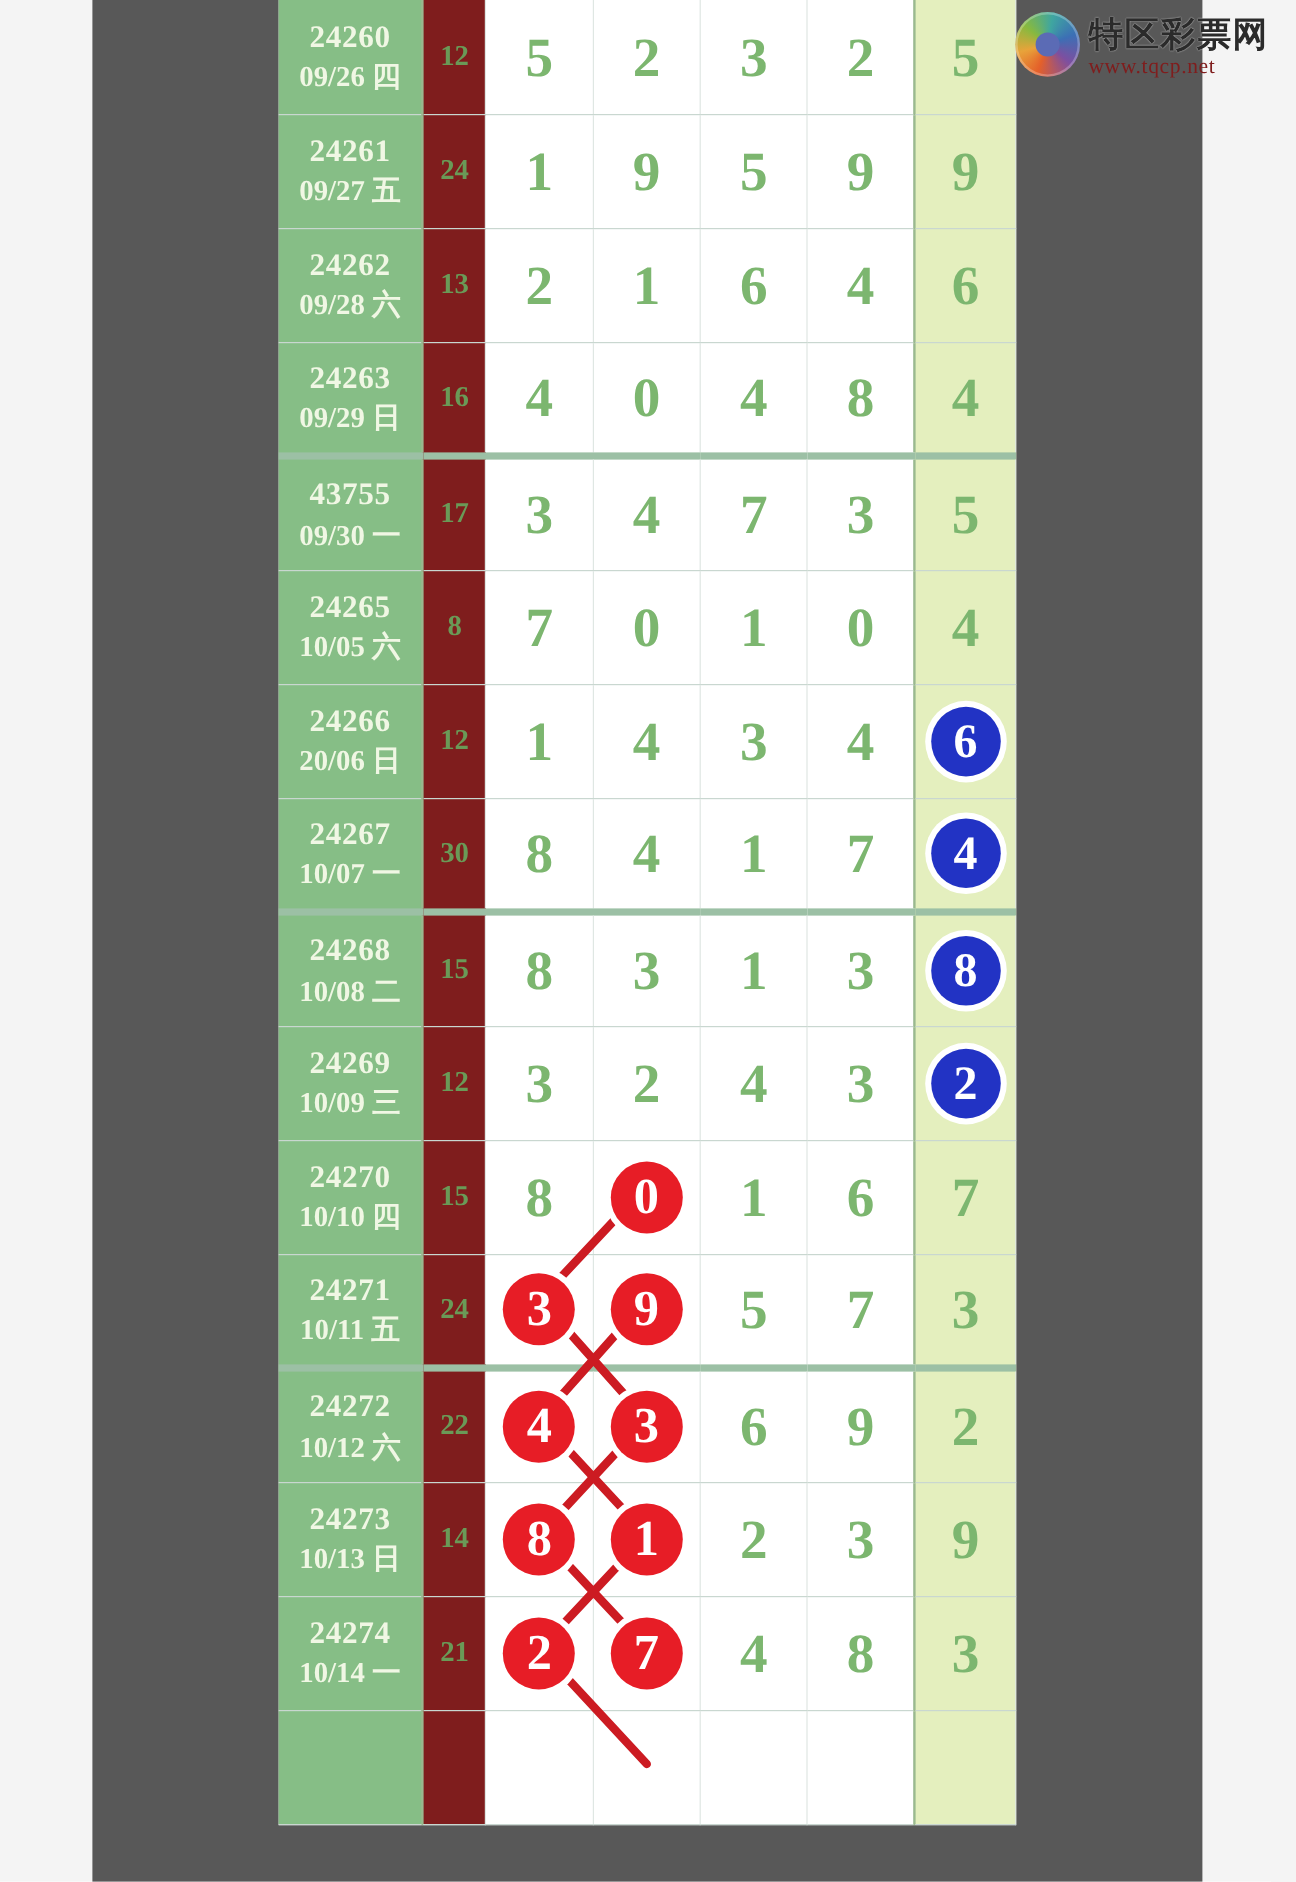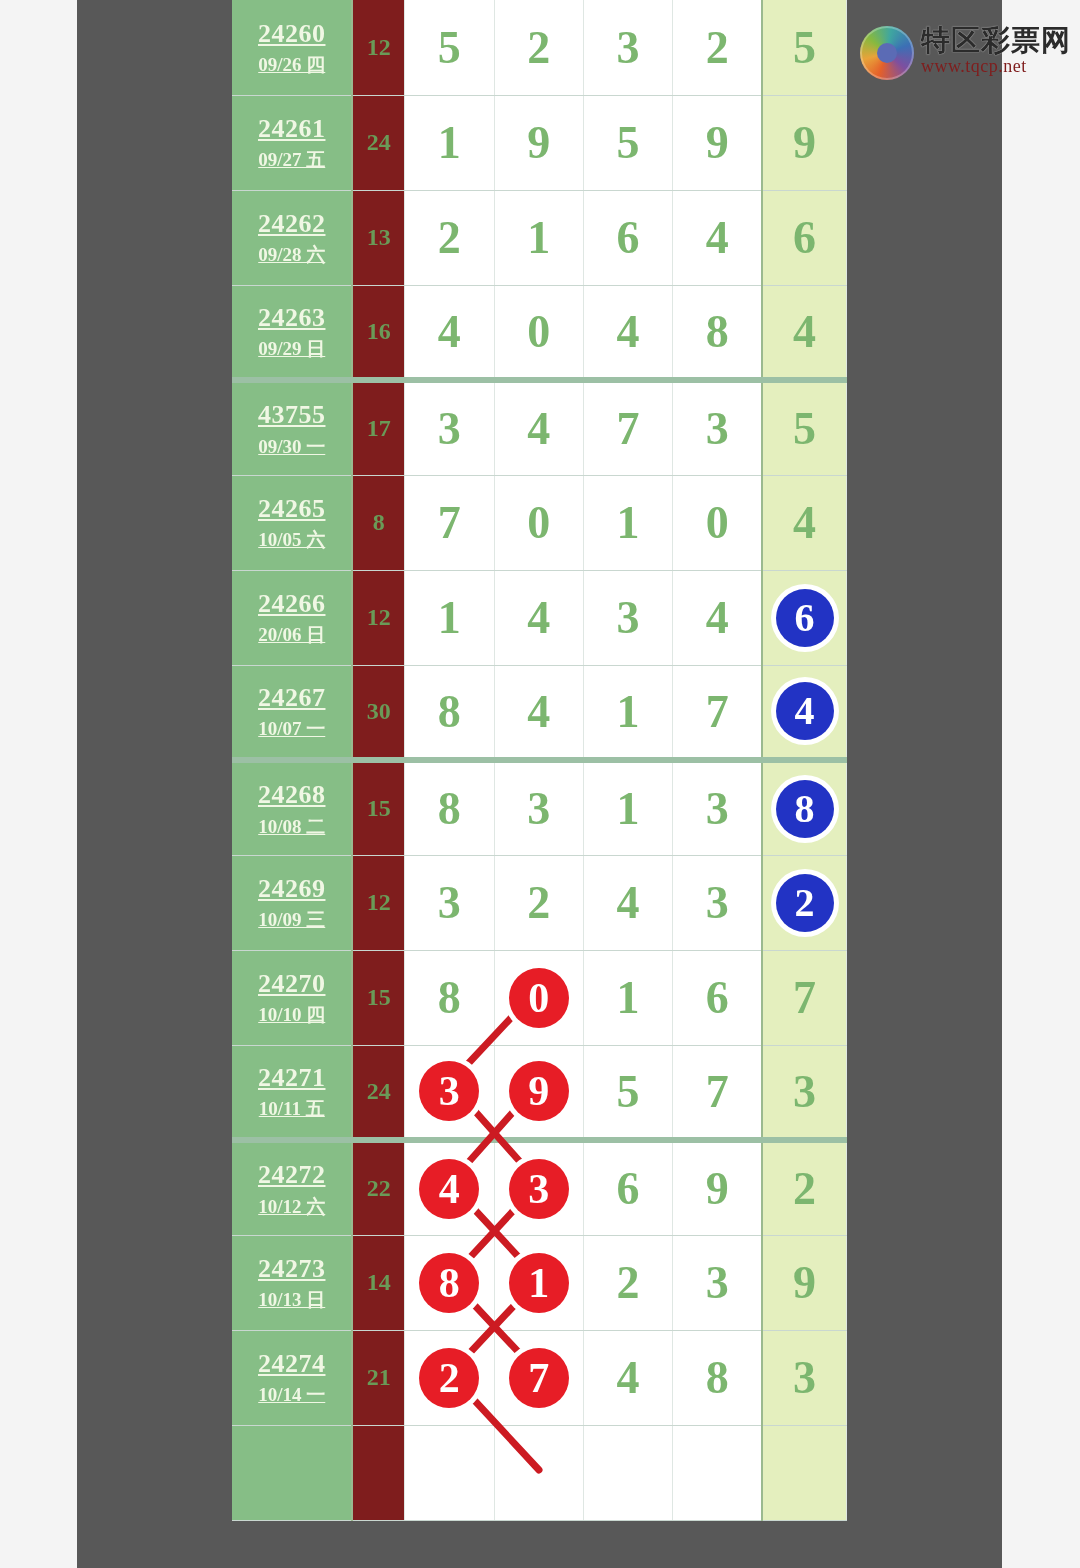--- a/index.html
+++ b/index.html
@@ -46,30 +46,29 @@
   }
 
   
   td.issue{
     background:#86be86;
     color:#f0f7e4;
     border-right:2px solid #cfe0c6;
     border-bottom:1px solid #9ecb9e;
     line-height:1.25;
     font-weight:bold;
-    text-decoration:underline;
   }
   td.issue .no{
     display:block;
     font-size:26px;
     letter-spacing:.5px;
   }
   td.issue .dt{
     display:block;
-    font-size:19px;
+    font-size:24px;
     margin-top:3px;
     font-weight:bold;
   }
   td.issue.only-no .no{font-size:26px;}
 
   
   td.sum{
     background:#7f1d1d;
     color:#6a9a57;
     font-size:24px;
@@ -130,25 +129,24 @@
     position:relative;z-index:3;
   }
   
   #connectors{
     position:absolute;left:0;top:0;width:615px;height:1568px;
     pointer-events:none;z-index:2;
   }
   
   #watermark{
     position:absolute;
-    right:8px;top:2px;
+    right:22px;top:2px;
     width:212px;height:62px;
-    display:flex;align-items:flex-start;
+    display:flex;align-items:flex-end;
     z-index:10;
-    margin-top:24px;
   }
   #watermark .wm-logo{
     width:54px;height:54px;border-radius:50%;
     background:
       conic-gradient(from 200deg,#e4602a 0deg,#e8a33a 55deg,#87b93f 110deg,#3fa6a0 170deg,#3c6fb5 230deg,#7d4fa0 290deg,#e4602a 360deg);
     position:relative;flex:0 0 auto;
     box-shadow:inset 0 0 0 2px rgba(255,255,255,.25);
   }
   #watermark .wm-logo::after{
     content:"";position:absolute;left:17px;top:17px;width:20px;height:20px;

